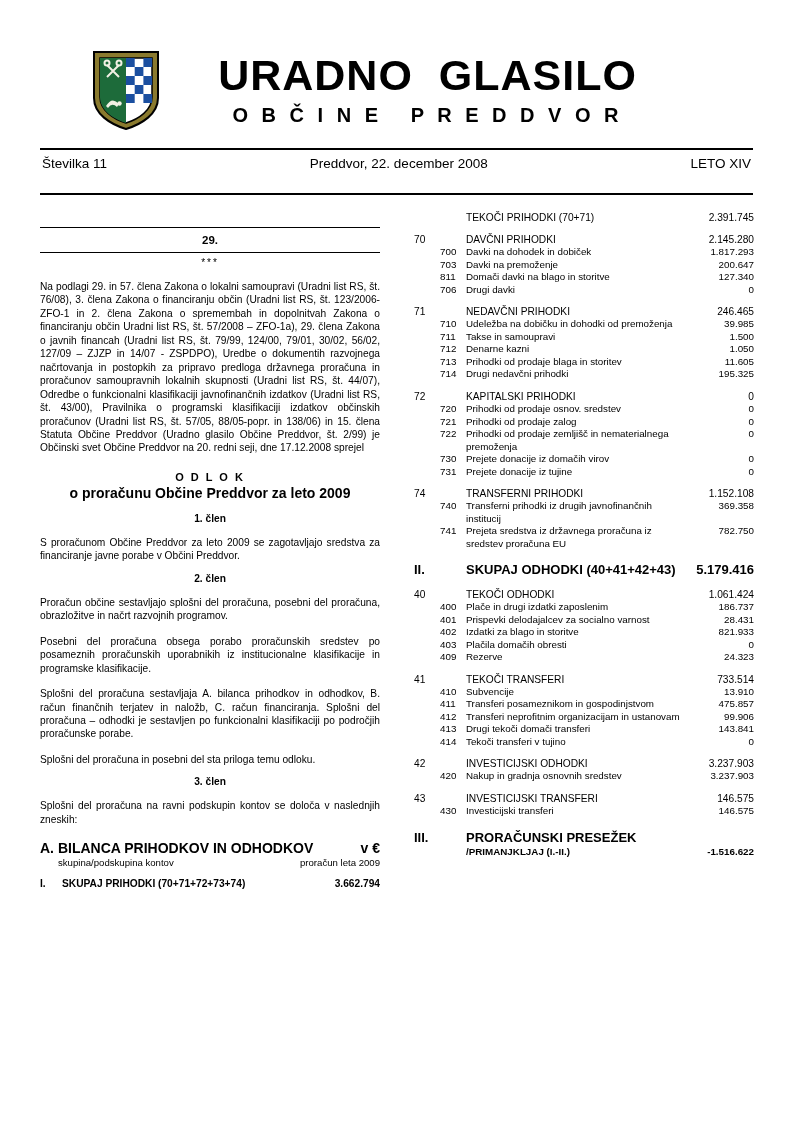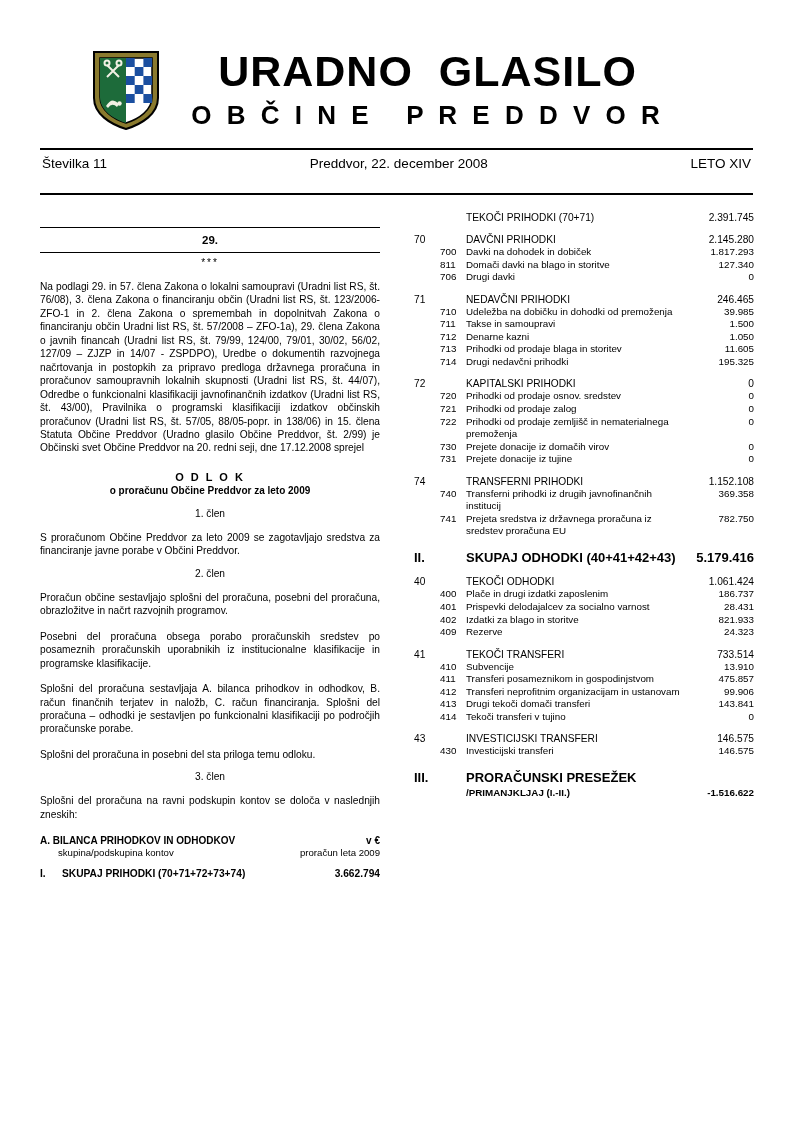--- a/index.html
+++ b/index.html
@@ -42,21 +42,21 @@
     padding-right: 40px;
   }
   .mast-title {
     font-size: 43px;
     font-weight: bold;
     letter-spacing: 1px;
     line-height: 1.05;
     white-space: pre;
   }
   .mast-sub {
-    font-size: 26px;
+    font-size: 20px;
     font-weight: bold;
     letter-spacing: 4px;
     margin-top: 6px;
     white-space: pre;
   }
 
   .rule {
     height: 2px;
     background: #000;
     margin: 16px 40px 0 40px;
@@ -117,31 +117,32 @@
   .odlok-title {
     text-align: center;
     font-weight: bold;
     font-size: 11px;
     letter-spacing: 2px;
     margin: 16px 0 2px 0;
   }
   .odlok-sub {
     text-align: center;
     font-weight: bold;
-    font-size: 10px;
+    font-size: 14px;
     margin: 0 0 12px 0;
   }
   .clen {
     text-align: center;
     font-size: 10.2px;
     margin: 10px 0 4px 0;
+    font-weight: bold;
   }
 
   .section-head {
-    font-size: 10px;
+    font-size: 14px;
     font-weight: bold;
     margin-top: 14px;
     display: flex;
     justify-content: space-between;
   }
   .section-head .unit { font-weight: bold; }
   .sub-head {
     font-size: 9.6px;
     display: flex;
     justify-content: space-between;
@@ -284,20 +285,26 @@
               <td class="val">2.145.280</td>
             </tr>
             <tr class="">
               <td class="code1"></td>
               <td class="code2">700</td>
               <td class="lbl">Davki na dohodek in dobiček</td>
               <td class="val">1.817.293</td>
             </tr>
             <tr class="">
               <td class="code1"></td>
+              <td class="code2">703</td>
+              <td class="lbl">Davki na premoženje</td>
+              <td class="val">200.647</td>
+            </tr>
+            <tr class="">
+              <td class="code1"></td>
               <td class="code2">811</td>
               <td class="lbl">Domači davki na blago in storitve</td>
               <td class="val">127.340</td>
             </tr>
             <tr class="">
               <td class="code1"></td>
               <td class="code2">706</td>
               <td class="lbl">Drugi davki</td>
               <td class="val">0</td>
             </tr>
@@ -416,20 +423,26 @@
               <td class="val">28.431</td>
             </tr>
             <tr class="">
               <td class="code1"></td>
               <td class="code2">402</td>
               <td class="lbl">Izdatki za blago in storitve</td>
               <td class="val">821.933</td>
             </tr>
             <tr class="">
               <td class="code1"></td>
+              <td class="code2">403</td>
+              <td class="lbl">Plačila domačih obresti</td>
+              <td class="val">0</td>
+            </tr>
+            <tr class="">
+              <td class="code1"></td>
               <td class="code2">409</td>
               <td class="lbl">Rezerve</td>
               <td class="val">24.323</td>
             </tr>
             <tr class="grp">
               <td class="code1">41</td>
               <td class="code2"></td>
               <td class="lbl">TEKOČI TRANSFERI</td>
               <td class="val">733.514</td>
             </tr>
@@ -457,20 +470,32 @@
               <td class="lbl">Drugi tekoči domači transferi</td>
               <td class="val">143.841</td>
             </tr>
             <tr class="">
               <td class="code1"></td>
               <td class="code2">414</td>
               <td class="lbl">Tekoči transferi v tujino</td>
               <td class="val">0</td>
             </tr>
             <tr class="grp">
+              <td class="code1">42</td>
+              <td class="code2"></td>
+              <td class="lbl">INVESTICIJSKI ODHODKI</td>
+              <td class="val">3.237.903</td>
+            </tr>
+            <tr class="">
+              <td class="code1"></td>
+              <td class="code2">420</td>
+              <td class="lbl">Nakup in gradnja osnovnih sredstev</td>
+              <td class="val">3.237.903</td>
+            </tr>
+            <tr class="grp">
               <td class="code1">43</td>
               <td class="code2"></td>
               <td class="lbl">INVESTICIJSKI TRANSFERI</td>
               <td class="val">146.575</td>
             </tr>
             <tr class="">
               <td class="code1"></td>
               <td class="code2">430</td>
               <td class="lbl">Investicijski transferi</td>
               <td class="val">146.575</td>

